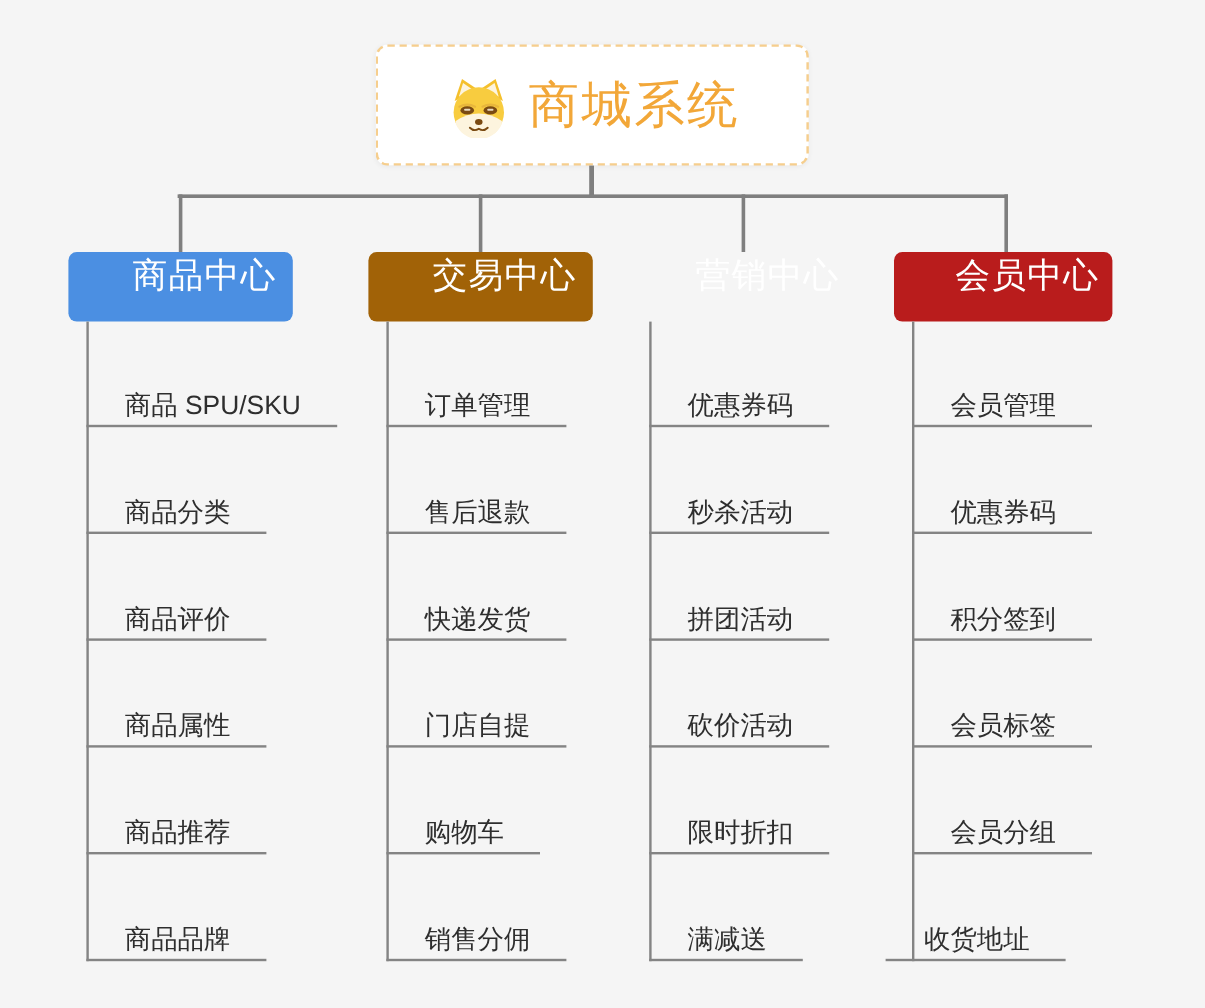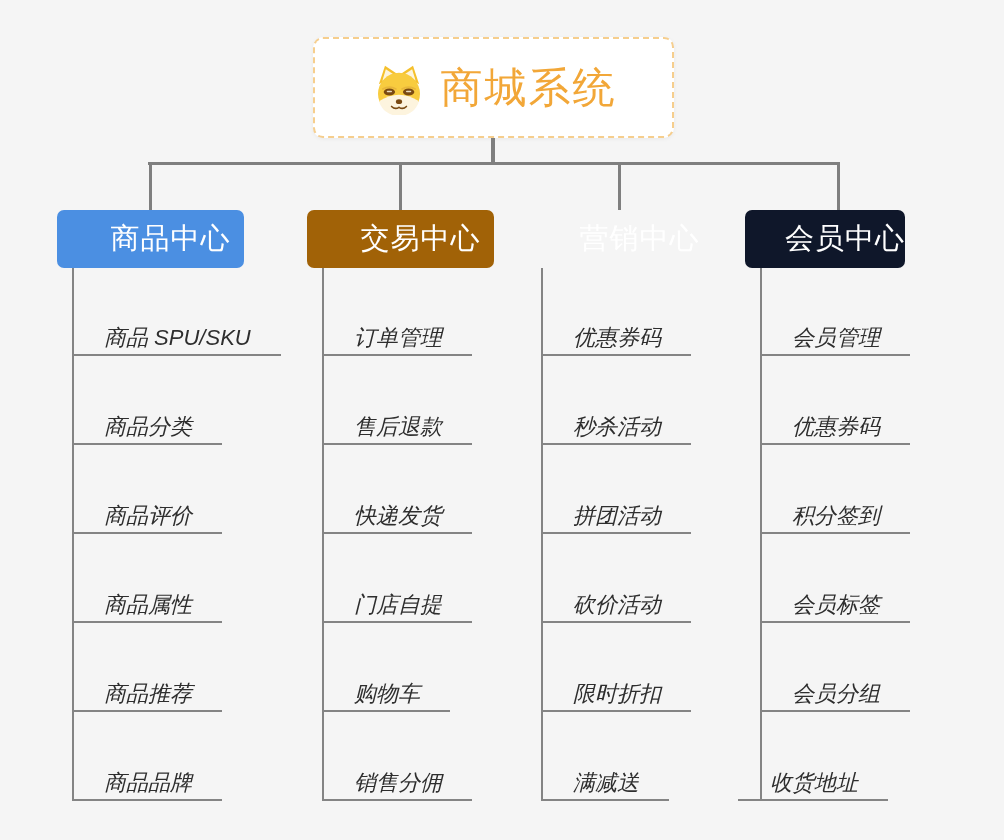--- a/index.html
+++ b/index.html
@@ -30,42 +30,41 @@
     letter-spacing:2px;
     color:#f2a738;
     white-space:nowrap;
   }
   
   .line{position:absolute;background:#7f7f7f;}
   
   .branch-box{
     position:absolute;
     border-radius:7px;
-    display:flex;align-items:center;justify-content:center;
+    display:flex;align-items:flex-start;justify-content:center;
     box-sizing:border-box;
     padding-left:40px;
   }
   .branch-label{
     color:#ffffff;
     font-size:29px;
     letter-spacing:1px;
     white-space:nowrap;
   }
   
   .vline{position:absolute;width:2px;background:#848484;}
   
   .child-item{
     position:absolute;
     border-bottom:2px solid #848484;
     padding:0 30px 4px 32px;
     font-size:22px;
     line-height:25px;
     color:#2e2e2e;
     white-space:nowrap;
-    font-style:italic;
   }
 </style>
 </head>
 <body>
 
 <div class="canvas">
 
   <div class="root-node" style="border-color: rgb(246, 206, 141);">
     <svg class="doge" viewBox="0 0 64 60" aria-hidden="true">
       <polygon points="9,25 16,4 31,14" fill="#f5c02c"></polygon>
@@ -118,21 +117,21 @@
         <span class="branch-label">营销中心</span>
       </div>
       <div class="vline" style="left: 541px; top: 268px; height: 533px;"></div>
       <div class="child-item" style="left: 541px; top: 325px;">优惠券码</div>
       <div class="child-item" style="left: 541px; top: 414px;">秒杀活动</div>
       <div class="child-item" style="left: 541px; top: 503px;">拼团活动</div>
       <div class="child-item" style="left: 541px; top: 592px; text-align: right;">砍价活动</div>
       <div class="child-item" style="left: 541px; top: 681px;">限时折扣</div>
       <div class="child-item" style="left: 541px; top: 770px;">满减送</div>
       <div class="line" style="left: 837px; top: 162px; width: 3px; height: 48px; background: rgb(127, 127, 127);"></div>
-      <div class="branch-box" style="left: 745px; top: 210px; width: 160px; height: 58px; background: #0f172a;">
+      <div class="branch-box" style="left: 745px; top: 210px; width: 182px; height: 58px; background: #b91c1c;">
         <span class="branch-label">会员中心</span>
       </div>
       <div class="vline" style="left: 760px; top: 268px; height: 533px;"></div>
       <div class="child-item" style="left: 760px; top: 325px;">会员管理</div>
       <div class="child-item" style="left: 760px; top: 414px;">优惠券码</div>
       <div class="child-item" style="left: 760px; top: 503px;">积分签到</div>
       <div class="child-item" style="left: 760px; top: 592px;">会员标签</div>
       <div class="child-item" style="left: 760px; top: 681px;">会员分组</div>
       <div class="child-item" style="left: 738px; top: 770px;">收货地址</div>
     </div>

